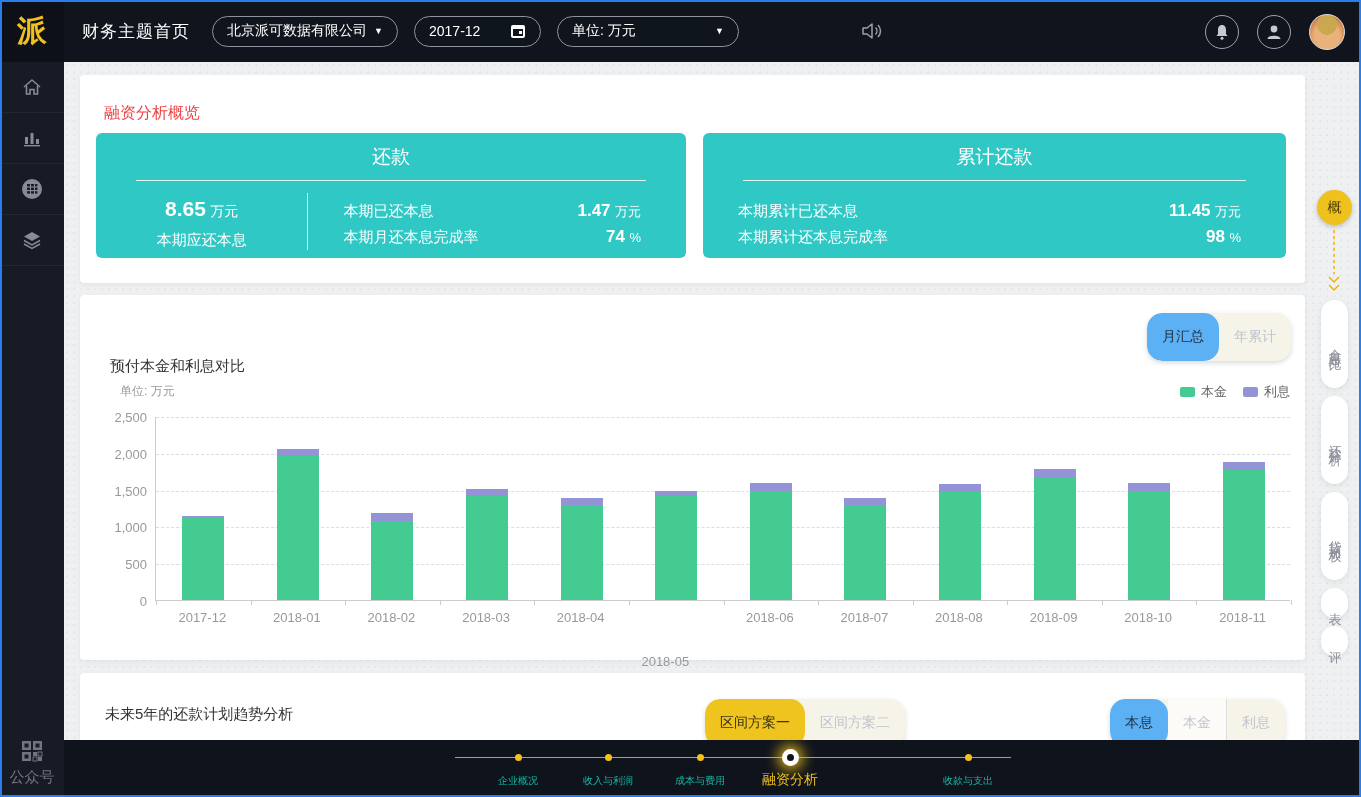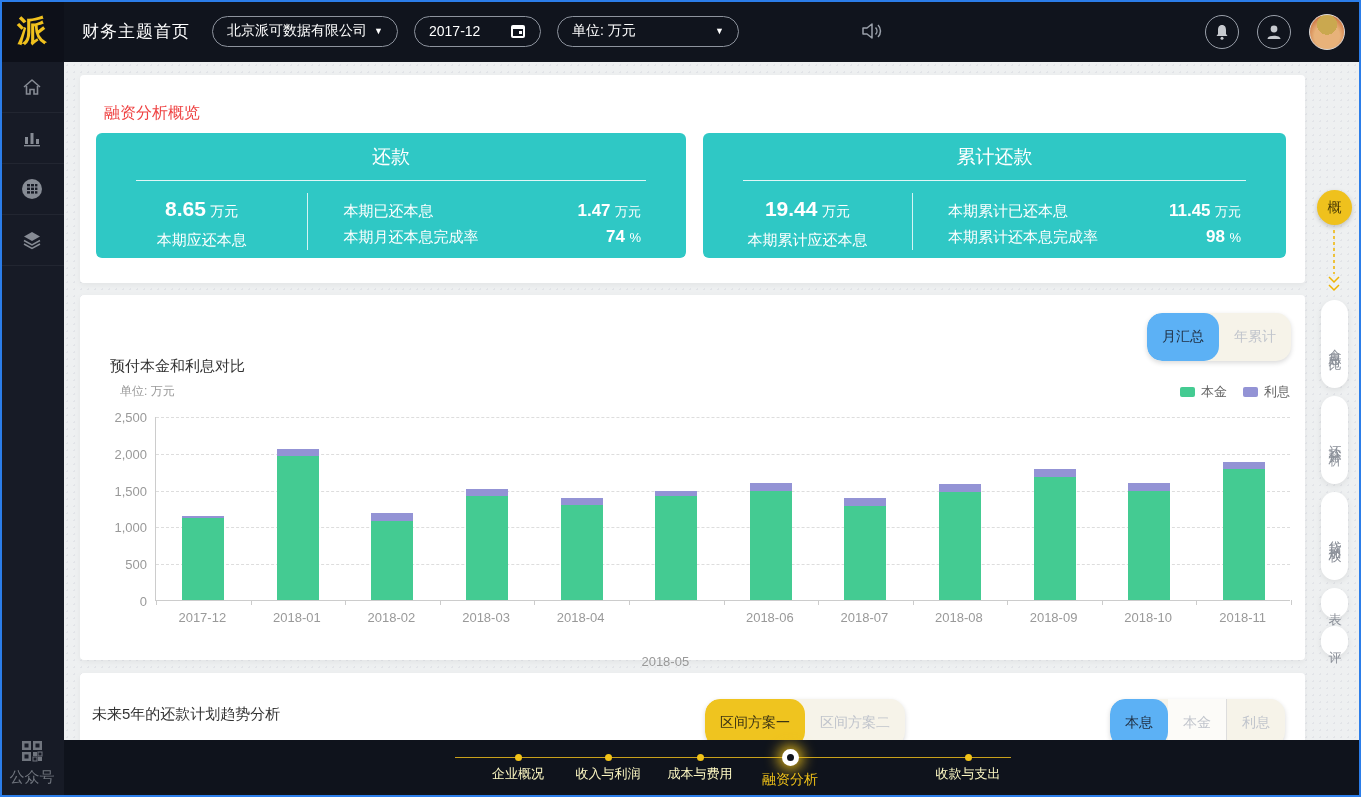--- a/index.html
+++ b/index.html
@@ -78,30 +78,30 @@
   #plot { position:absolute; inset:0; border-left:1px solid #ccc; border-bottom:1px solid #ccc; }
   .gridline { position:absolute; left:0; width:100%; height:0; border-top:1px dashed #ddd; }
   .bar { position:absolute; width:42px; }
   .tickmark { position:absolute; top:100%; width:1px; height:5px; background:#ccc; }
   #ylabels { position:absolute; left:-70px; top:0; width:62px; height:184px; }
   .ytick { position:absolute; right:0; width:62px; text-align:right; font-size:13px; color:#999; }
   #xlabels { position:absolute; left:0; top:100%; height:24px; width:100%; }
   .xtick { position:absolute; top:9px; text-align:center; font-size:13px; color:#999; }
 
   
-  .future-title { position:absolute; left:12px; top:32px; font-size:15px; color:#333; }
+  .future-title { position:absolute; left:25px; top:32px; font-size:15px; color:#333; }
   .scheme-toggle { left:625px; top:26px; }
   .metric-toggle { right:20px; top:26px; }
 
   
   .bottom-nav { position:absolute; left:64px; right:0; bottom:0; height:57px; background:#0f131c; z-index:25; }
   .bn-line { position:absolute; left:391px; top:17px; width:556px; height:1px; background:#c9a11b; }
   .bn-item { position:absolute; width:110px; text-align:center; top:0; cursor:pointer; }
   .bn-dot { width:7px; height:7px; border-radius:50%; background:#f2c318; margin:14px auto 0; }
-  .bn-label { font-size:13px; color:#fef9c3; margin-top:4px; }
+  .bn-label { font-size:10px; color:#14b8a6; margin-top:13px; }
   .bn-item.active .bn-dot { width:17px; height:17px; margin-top:9px; background:#0f131c; border:5px solid #fff; box-shadow:0 0 14px 4px rgba(242,195,24,0.9); }
   .bn-item.active .bn-label { color:#f2c318; font-size:14px; margin-top:5px; }
   .bn-0{left:399px}.bn-1{left:489px}.bn-2{left:581px}.bn-3{left:671px}.bn-4{left:761px}.bn-5{left:849px}
 
   
   .right-nav { position:absolute; right:4px; top:62px; bottom:57px; width:52px; z-index:18; }
   .rn-badge { position:absolute; right:5px; top:128px; width:35px; height:35px; border-radius:50%; background:#efc11d; color:#4a3b05; font-size:14px; display:flex; align-items:center; justify-content:center; box-shadow:0 2px 5px rgba(0,0,0,0.2); cursor:pointer; }
   .rn-arrow { position:absolute; right:16px; top:168px; }
   .rn-pill { position:absolute; right:9px; width:27px; background:#fff; border-radius:14px; box-shadow:0 2px 6px rgba(0,0,0,0.08); color:#8b9099; font-size:13px; display:flex; align-items:center; justify-content:center; writing-mode:vertical-rl; letter-spacing:3px; cursor:pointer; }
   .rn-tall { height:88px; }
@@ -243,25 +243,20 @@
                   <span class="val-unit">%</span></span>
           </div>
         </div>
       </div>
     </div>
 
     <div class="teal-card teal-b">
       <div class="teal-title">累计还款</div>
       <div class="teal-hr"></div>
       <div class="teal-body">
-        <div class="teal-left">
-          <div><span class="big-num">19.44</span>
-               <span class="big-unit">万元</span></div>
-          <div class="primary-label">本期累计应还本息</div>
-        </div>
         <div class="teal-right">
           <div class="teal-row">
             <span class="lbl">本期累计已还本息</span>
             <span><span class="val-num">11.45</span>
                   <span class="val-unit">万元</span></span>
           </div>
           <div class="teal-row">
             <span class="lbl">本期累计还本息完成率</span>
             <span><span class="val-num">98</span>
                   <span class="val-unit">%</span></span>

